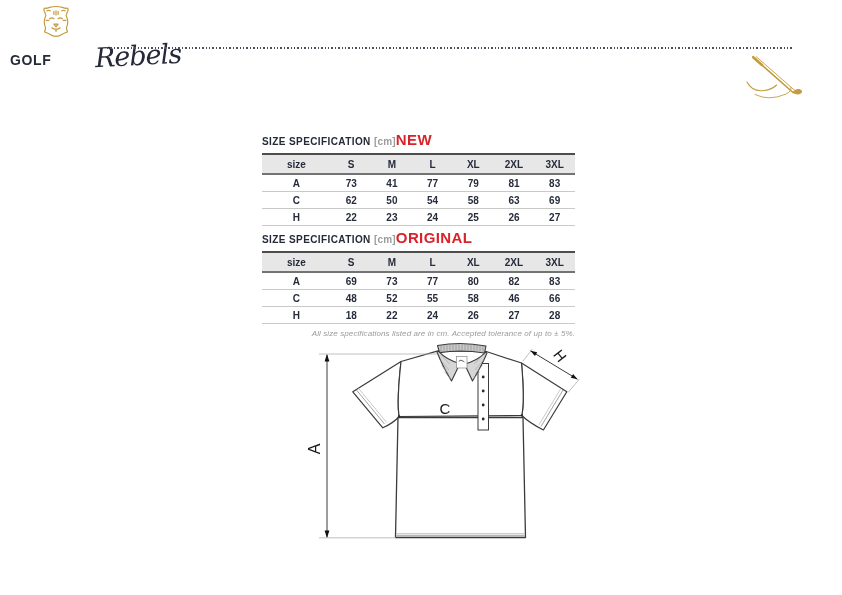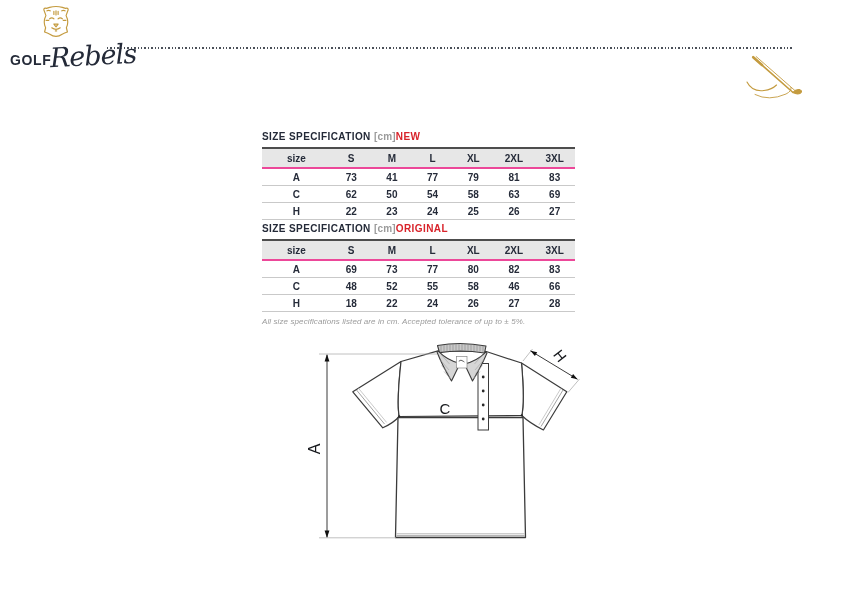--- a/index.html
+++ b/index.html
@@ -4,47 +4,47 @@
 <style>
   html,body{margin:0;padding:0;}
   body{
     width:842px;height:595px;position:relative;overflow:hidden;
     background:#ffffff;font-family:"Liberation Sans",sans-serif;
     -webkit-font-smoothing:antialiased;
   }
   
   .brand{position:absolute;left:10px;top:2px;width:140px;height:70px;}
   .brand .tiger{position:absolute;left:31px;top:3px;}
-  .brand .words{position:absolute;left:0;top:38px;display:flex;align-items:baseline;white-space:nowrap;}
+  .brand .words{position:absolute;left:0;top:38px;display:flex;align-items:baseline;white-space:nowrap;gap:45px;}
   .brand .golf{font-size:14px;font-weight:800;letter-spacing:.6px;color:#242a38;}
   .brand .rebels{font-family:"DejaVu Serif",serif;font-style:italic;font-size:27px;color:#242a38;
                  margin-left:-1px;letter-spacing:-1px;transform:rotate(-3deg);display:inline-block;}
   .dotted-rule{
     position:absolute;left:107px;top:47px;width:685px;height:2px;
     background:repeating-linear-gradient(90deg,#4a4f58 0,#4a4f58 1.3px,transparent 1.3px,transparent 3.4px);
   }
   .club{position:absolute;left:740px;top:50px;}
   
   .tables{position:absolute;left:262px;top:131px;width:313px;color:#262c3a;}
   .tbl-title{display:flex;align-items:baseline;margin-bottom:5px;}
   .tbl-title .t-left{font-size:10px;font-weight:700;letter-spacing:.4px;color:#242a38;}
   .tbl-title .t-unit{color:#9b9b9b;font-weight:600;letter-spacing:.2px;}
-  .tbl-title .t-badge{font-size:10px;font-weight:800;letter-spacing:.4px;color:#d8232a;}
+  .tbl-title .t-badge{font-size:15px;font-weight:800;letter-spacing:.4px;color:#d8232a;}
   table.spec{width:100%;border-collapse:collapse;table-layout:fixed;}
   table.spec th,table.spec td{
     text-align:center;font-size:10px;font-weight:700;color:#262c3a;padding:0;
   }
   table.spec thead th{
     background:#e7e7e7;height:18px;
-    border-top:2px solid #4d4d4d;border-bottom:2px solid #ec4899;
+    border-top:2px solid #4d4d4d;border-bottom:2px solid #737373;
   }
   table.spec tbody td{height:16px;border-bottom:1px solid #c9c9c9;}
   col.c-size{width:22%;} col.c-val{width:13%;}
   .tbl2{margin-top:3px;}
-  .footnote{margin-top:5px;font-size:8px;font-style:italic;color:#9b9b9b;letter-spacing:.1px;}
+  .footnote{margin-top:5px;font-size:8px;font-style:italic;color:#9b9b9b;letter-spacing:.1px;text-align:right;}
   
   .diagram{position:absolute;left:295px;top:332px;}
   .diagram text{font-family:"Liberation Sans",sans-serif;fill:#16181c;}
 </style>
 </head>
 <body>
 
 <div class="brand">
   <svg class="tiger" width="30" height="36" viewBox="0 0 28 34">
     <g fill="none" stroke="#c49b3f" stroke-width="1.1" stroke-linecap="round" stroke-linejoin="round">

